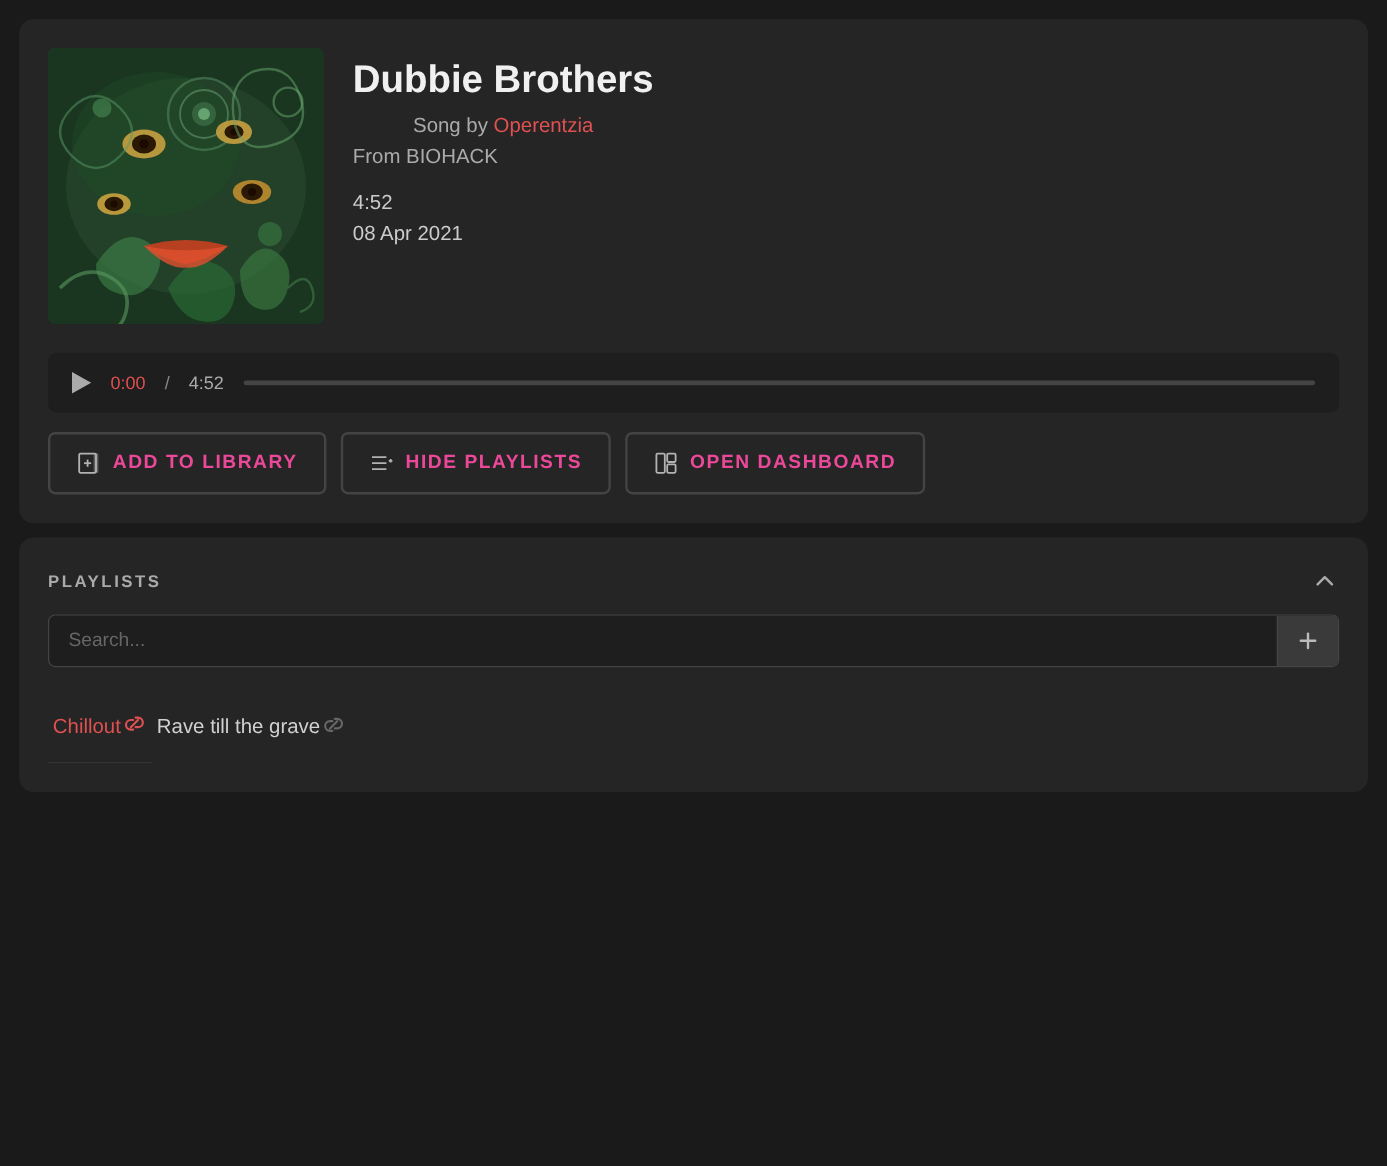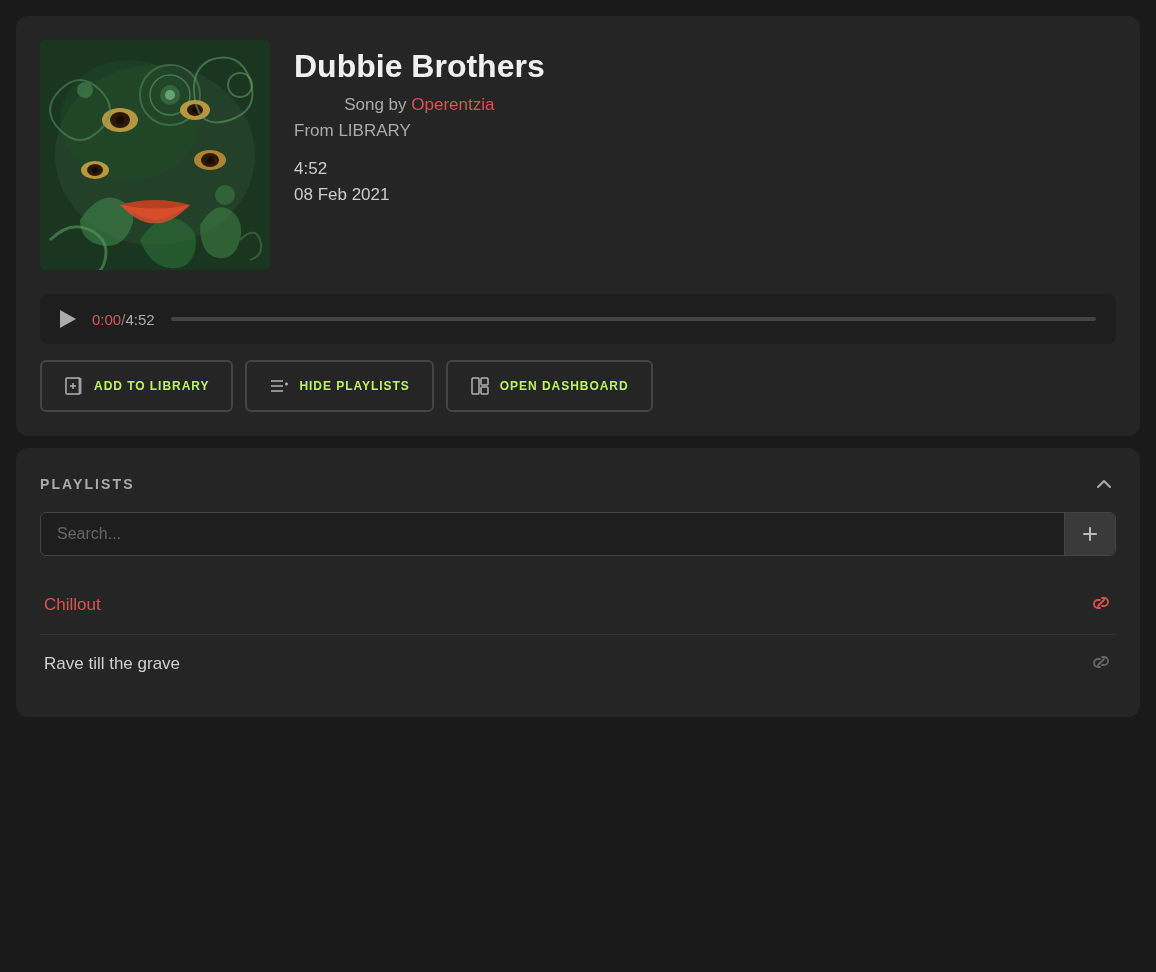--- a/index.html
+++ b/index.html
@@ -105,21 +105,21 @@
       width: 0;
       height: 0;
       border-style: solid;
       border-width: 9px 0 9px 16px;
       border-color: transparent transparent transparent #aaa;
     }
 
     .time-display {
       display: flex;
       align-items: flex-end;
-      gap: 0;
+      gap: 16px;
       flex-shrink: 0;
       font-size: 15px;
     }
 
     .current-time {
       color: #e05050;
     }
 
     .separator {
       color: #888;
@@ -152,22 +152,22 @@
     }
 
     .action-btn {
       display: flex;
       align-items: center;
       gap: 10px;
       padding: 14px 22px;
       border: 2px solid #444;
       border-radius: 6px;
       background: transparent;
-      color: #bef264;
-      font-size: 12px;
+      color: #ec4899;
+      font-size: 16px;
       font-weight: 700;
       letter-spacing: 0.08em;
       cursor: pointer;
       text-transform: uppercase;
     }
 
     .btn-icon {
       flex-shrink: 0;
       opacity: 0.85;
     }
@@ -234,21 +234,21 @@
       color: #bbb;
       padding: 0 16px;
       cursor: pointer;
       display: flex;
       align-items: center;
       justify-content: center;
     }
 
     .playlist-list {
       display: flex;
-      flex-direction: column;
+      flex-direction: row;
       gap: 0;
     }
 
     .playlist-item {
       display: flex;
       align-items: center;
       justify-content: space-between;
       padding: 16px 4px;
       border-bottom: 1px solid #333;
       cursor: pointer;
@@ -323,23 +323,23 @@
         <path d="M200 200 Q215 185 220 200 Q225 215 210 220" fill="none" stroke="#4a8a50" stroke-width="2" opacity="0.5"></path>
       </svg>
     </div>
 
     <div class="song-details">
       <div class="song-title">Dubbie Brothers</div>
       <div class="song-by">
         <span>Song by</span>
         <span class="artist">Operentzia</span>
       </div>
-      <div class="song-album">From LIBRARY</div>
+      <div class="song-album">From BIOHACK</div>
       <div class="song-duration">4:52</div>
-      <div class="song-date">08 Feb 2021</div>
+      <div class="song-date">08 Apr 2021</div>
     </div>
   </div>
 
   <div class="player-bar">
     <button class="play-button">
       <div class="play-icon"></div>
     </button>
     <div class="time-display">
       <span class="current-time">0:00</span>
       <span class="separator">/</span>

